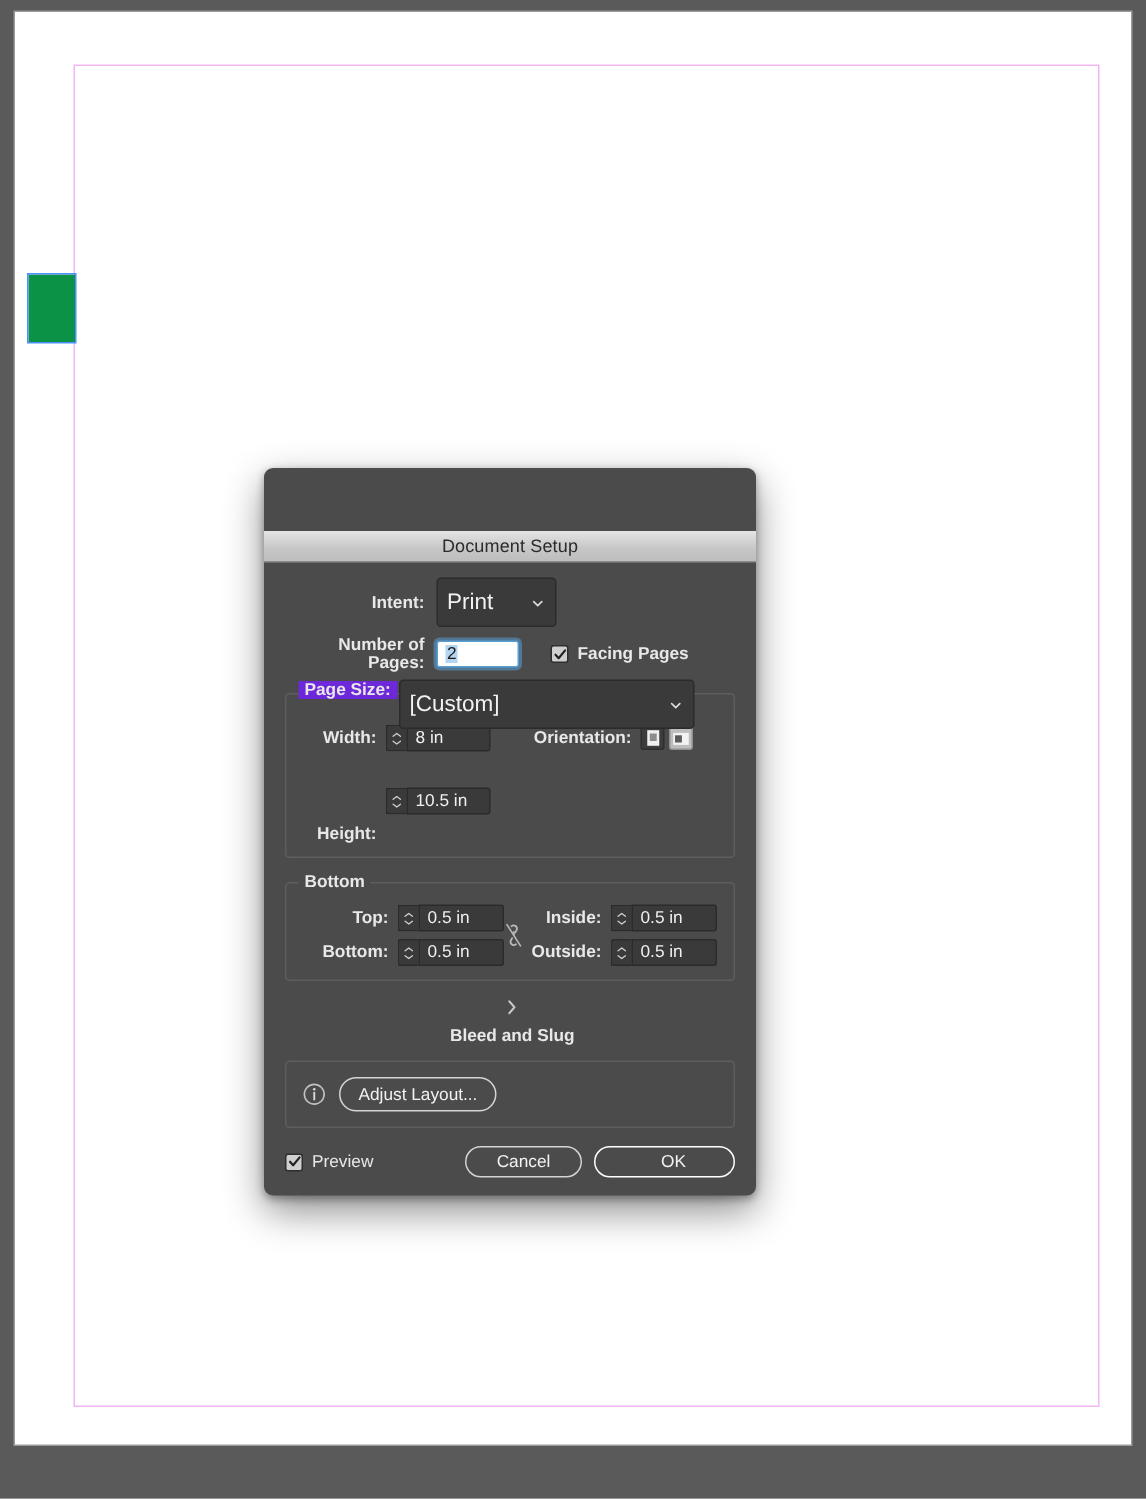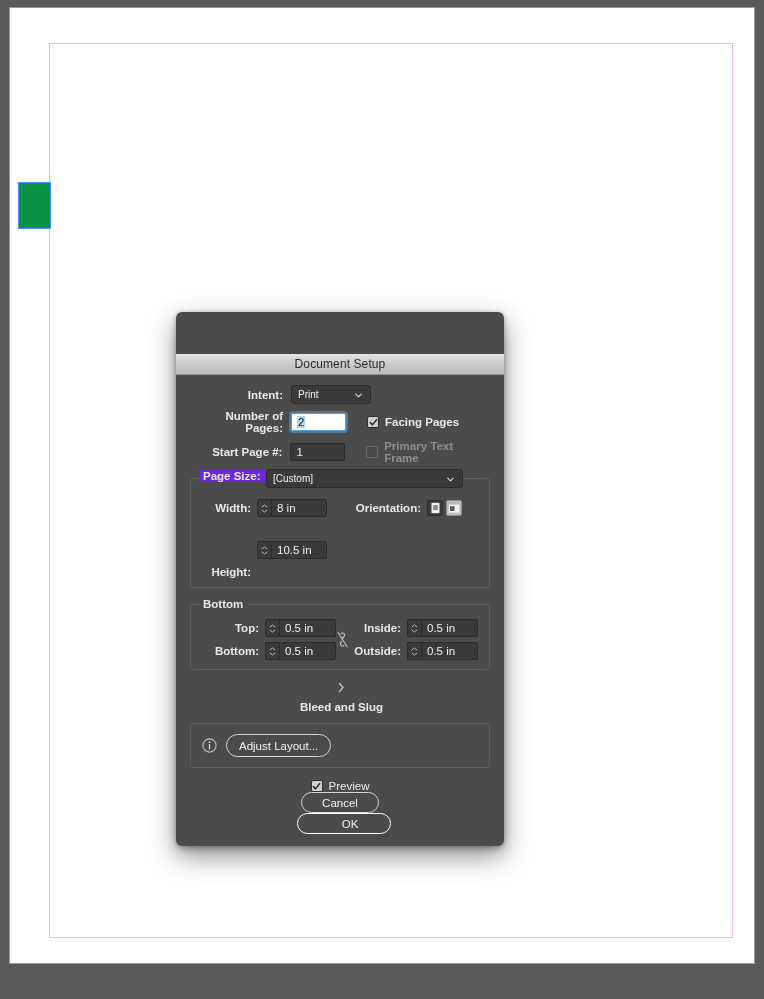--- a/index.html
+++ b/index.html
@@ -85,24 +85,24 @@
   }
   .field.focused .sel {
     background: #b4d5f0; color: #1a1a1a; padding: 0 1px;
   }
 
   
   .select {
     background: #3a3a3a;
     border: 1px solid #2b2b2b;
     border-radius: 3px;
-    height: 19px;
+    height: 33px;
     display: flex; align-items: center;
     padding: 0 6px;
-    color: #f2f2f2; font-size: 10px;
+    color: #f2f2f2; font-size: 15px;
     position: relative;
   }
   .select .chev {
     position: absolute; right: 7px; top: 50%;
     transform: translateY(-50%);
     width: 9px; height: 9px;
   }
 
   
   .cb { display: flex; align-items: center; gap: 6px; }
@@ -194,21 +194,21 @@
     margin-top: 10px;
     border: 1px solid #5e5e5e;
     border-radius: 3px;
     padding: 10px 11px;
     display: flex; align-items: center; gap: 9px;
   }
   .adjust .txt { font-size: 11.5px; color: #ececec; line-height: 1.35; flex: 1; font-weight: 700; }
 
   .footer {
     margin-top: 12px;
-    display: flex; align-items: center; flex-direction: column;
+    display: flex; align-items: center;
   }
   .footer .spacer { flex: 1; }
   .footer .btn + .btn { margin-left: 8px; }
 
   .chain { width: 13px; height: 17px; flex: none; }
 </style>
 </head>
 <body>
 
 <div id="app-window">
@@ -244,30 +244,20 @@
         <div class="cb" style="margin-left:21px;">
           <span class="box">
             <svg viewBox="0 0 10 10">
               <path d="M1.5 5 L3.8 7.6 L8.6 1.8" fill="none" stroke="#222" stroke-width="1.6" stroke-linecap="round" stroke-linejoin="round"></path>
             </svg>
           </span>
           <span class="txt">Facing Pages</span>
         </div>
       </div>
 
-      <div class="row">
-        <div class="lbl" style="width:93px;">Start Page #:</div>
-        <div class="field" style="width:55px; margin-left:8px;">
-          <span>1</span>
-        </div>
-        <div class="cb dim" style="margin-left:21px;">
-          <span class="box off"></span>
-          <span class="txt">Primary Text Frame</span>
-        </div>
-      </div>
 
       <div class="group inline-title" style="margin-top:14px; padding-top:8px;">
         <div class="group-head">
           <span style="font-size:11.5px;font-weight:700;color:#e8e8e8;">Page Size:</span>
         </div>
         <div style="height:4px;"></div>
         <div class="select" style="position:absolute; top:-10px; left:75px; width:197px;">
           <span>[Custom]</span>
           <svg class="chev" viewBox="0 0 10 10">
             <path d="M2 4 L5 7 L8 4" fill="none" stroke="#d8d8d8" stroke-width="1.3" stroke-linecap="round" stroke-linejoin="round"></path>

